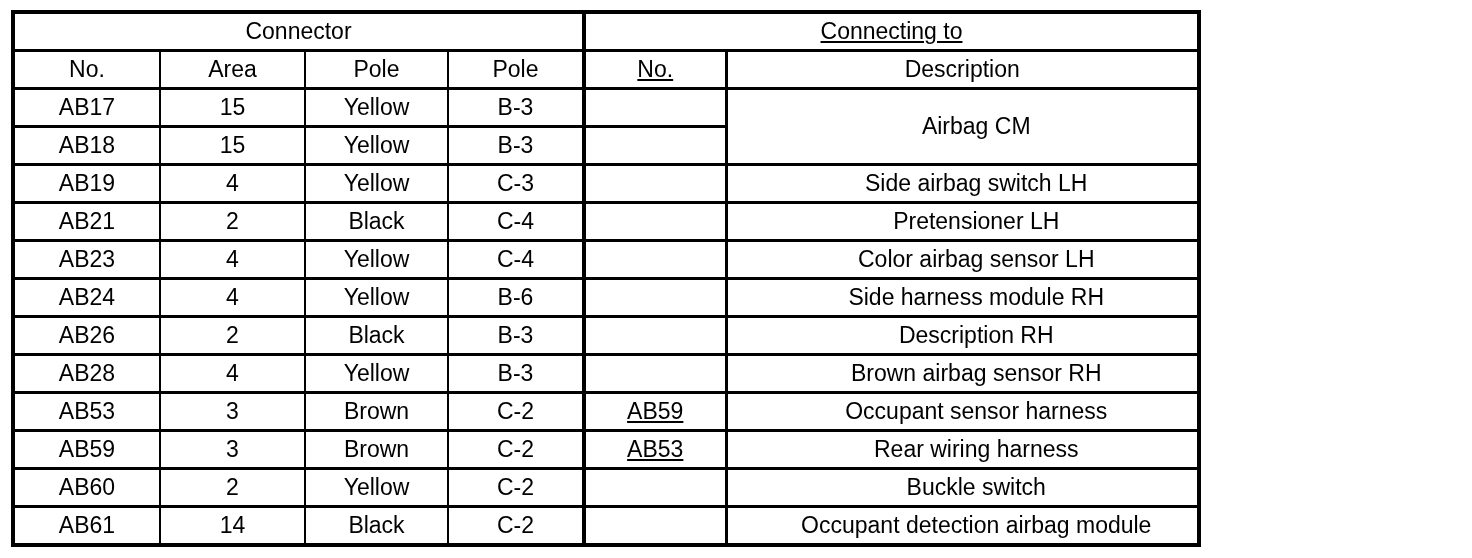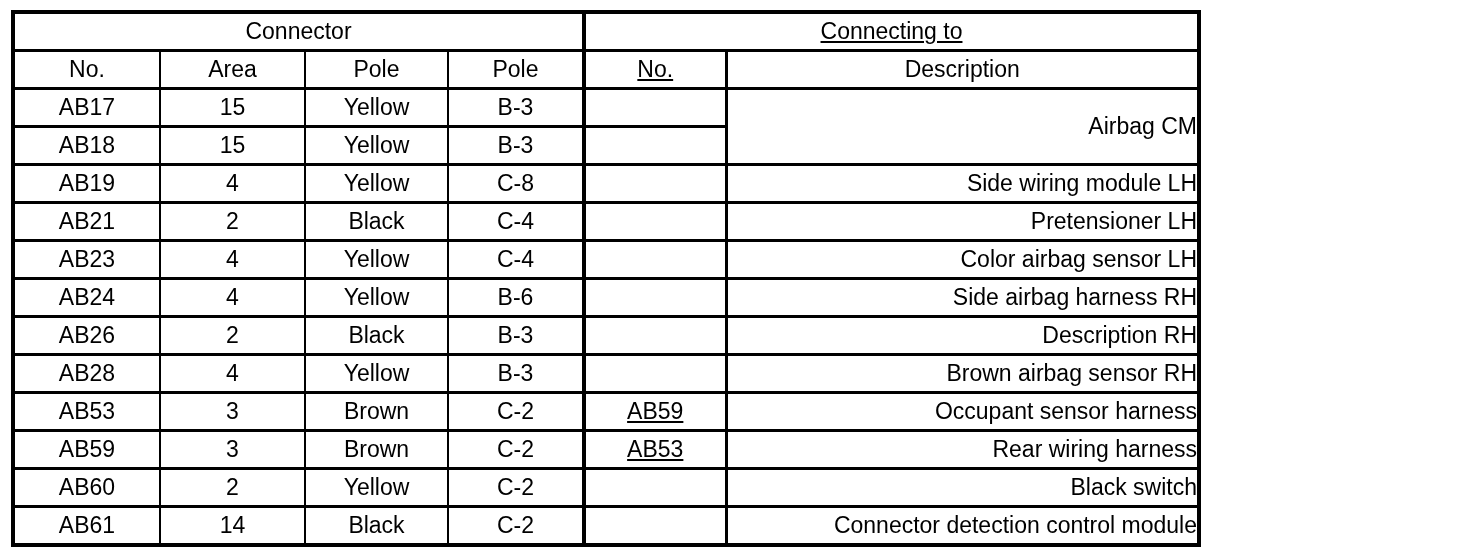--- a/index.html
+++ b/index.html
@@ -38,21 +38,21 @@
   }
   
   #connector-table .group-left {
     border-left: 4px solid #000000;
     text-decoration: underline;
   }
   #connector-table .desc-left {
     border-left: 3px solid #000000;
   }
   #connector-table td.desc {
-    text-align: right;
+    text-align: center;
     padding-left: 28px;
   }
 </style>
 </head>
 <body>
 
 <table id="connector-table">
   <colgroup>
     <col style="width:147px">
     <col style="width:145px">
@@ -88,23 +88,23 @@
         <td>AB18</td>
         <td>15</td>
         <td>Yellow</td>
         <td>B-3</td>
         <td class="group-left"></td>
       </tr>
       <tr>
         <td>AB19</td>
         <td>4</td>
         <td>Yellow</td>
-        <td>C-8</td>
+        <td>C-3</td>
         <td class="group-left"></td>
-        <td class="desc desc-left">Side wiring module LH</td>
+        <td class="desc desc-left">Side airbag switch LH</td>
       </tr>
       <tr>
         <td>AB21</td>
         <td>2</td>
         <td>Black</td>
         <td>C-4</td>
         <td class="group-left"></td>
         <td class="desc desc-left">Pretensioner LH</td>
       </tr>
       <tr>
@@ -114,21 +114,21 @@
         <td>C-4</td>
         <td class="group-left"></td>
         <td class="desc desc-left">Color airbag sensor LH</td>
       </tr>
       <tr>
         <td>AB24</td>
         <td>4</td>
         <td>Yellow</td>
         <td>B-6</td>
         <td class="group-left"></td>
-        <td class="desc desc-left">Side airbag harness RH</td>
+        <td class="desc desc-left">Side harness module RH</td>
       </tr>
       <tr>
         <td>AB26</td>
         <td>2</td>
         <td>Black</td>
         <td>B-3</td>
         <td class="group-left"></td>
         <td class="desc desc-left">Description RH</td>
       </tr>
       <tr>
@@ -154,24 +154,24 @@
         <td>C-2</td>
         <td class="group-left">AB53</td>
         <td class="desc desc-left">Rear wiring harness</td>
       </tr>
       <tr>
         <td>AB60</td>
         <td>2</td>
         <td>Yellow</td>
         <td>C-2</td>
         <td class="group-left"></td>
-        <td class="desc desc-left">Black switch</td>
+        <td class="desc desc-left">Buckle switch</td>
       </tr>
       <tr>
         <td>AB61</td>
         <td>14</td>
         <td>Black</td>
         <td>C-2</td>
         <td class="group-left"></td>
-        <td class="desc desc-left">Connector detection control module</td>
+        <td class="desc desc-left">Occupant detection airbag module</td>
       </tr>
     </tbody>
 </table>
 
 </body></html>

